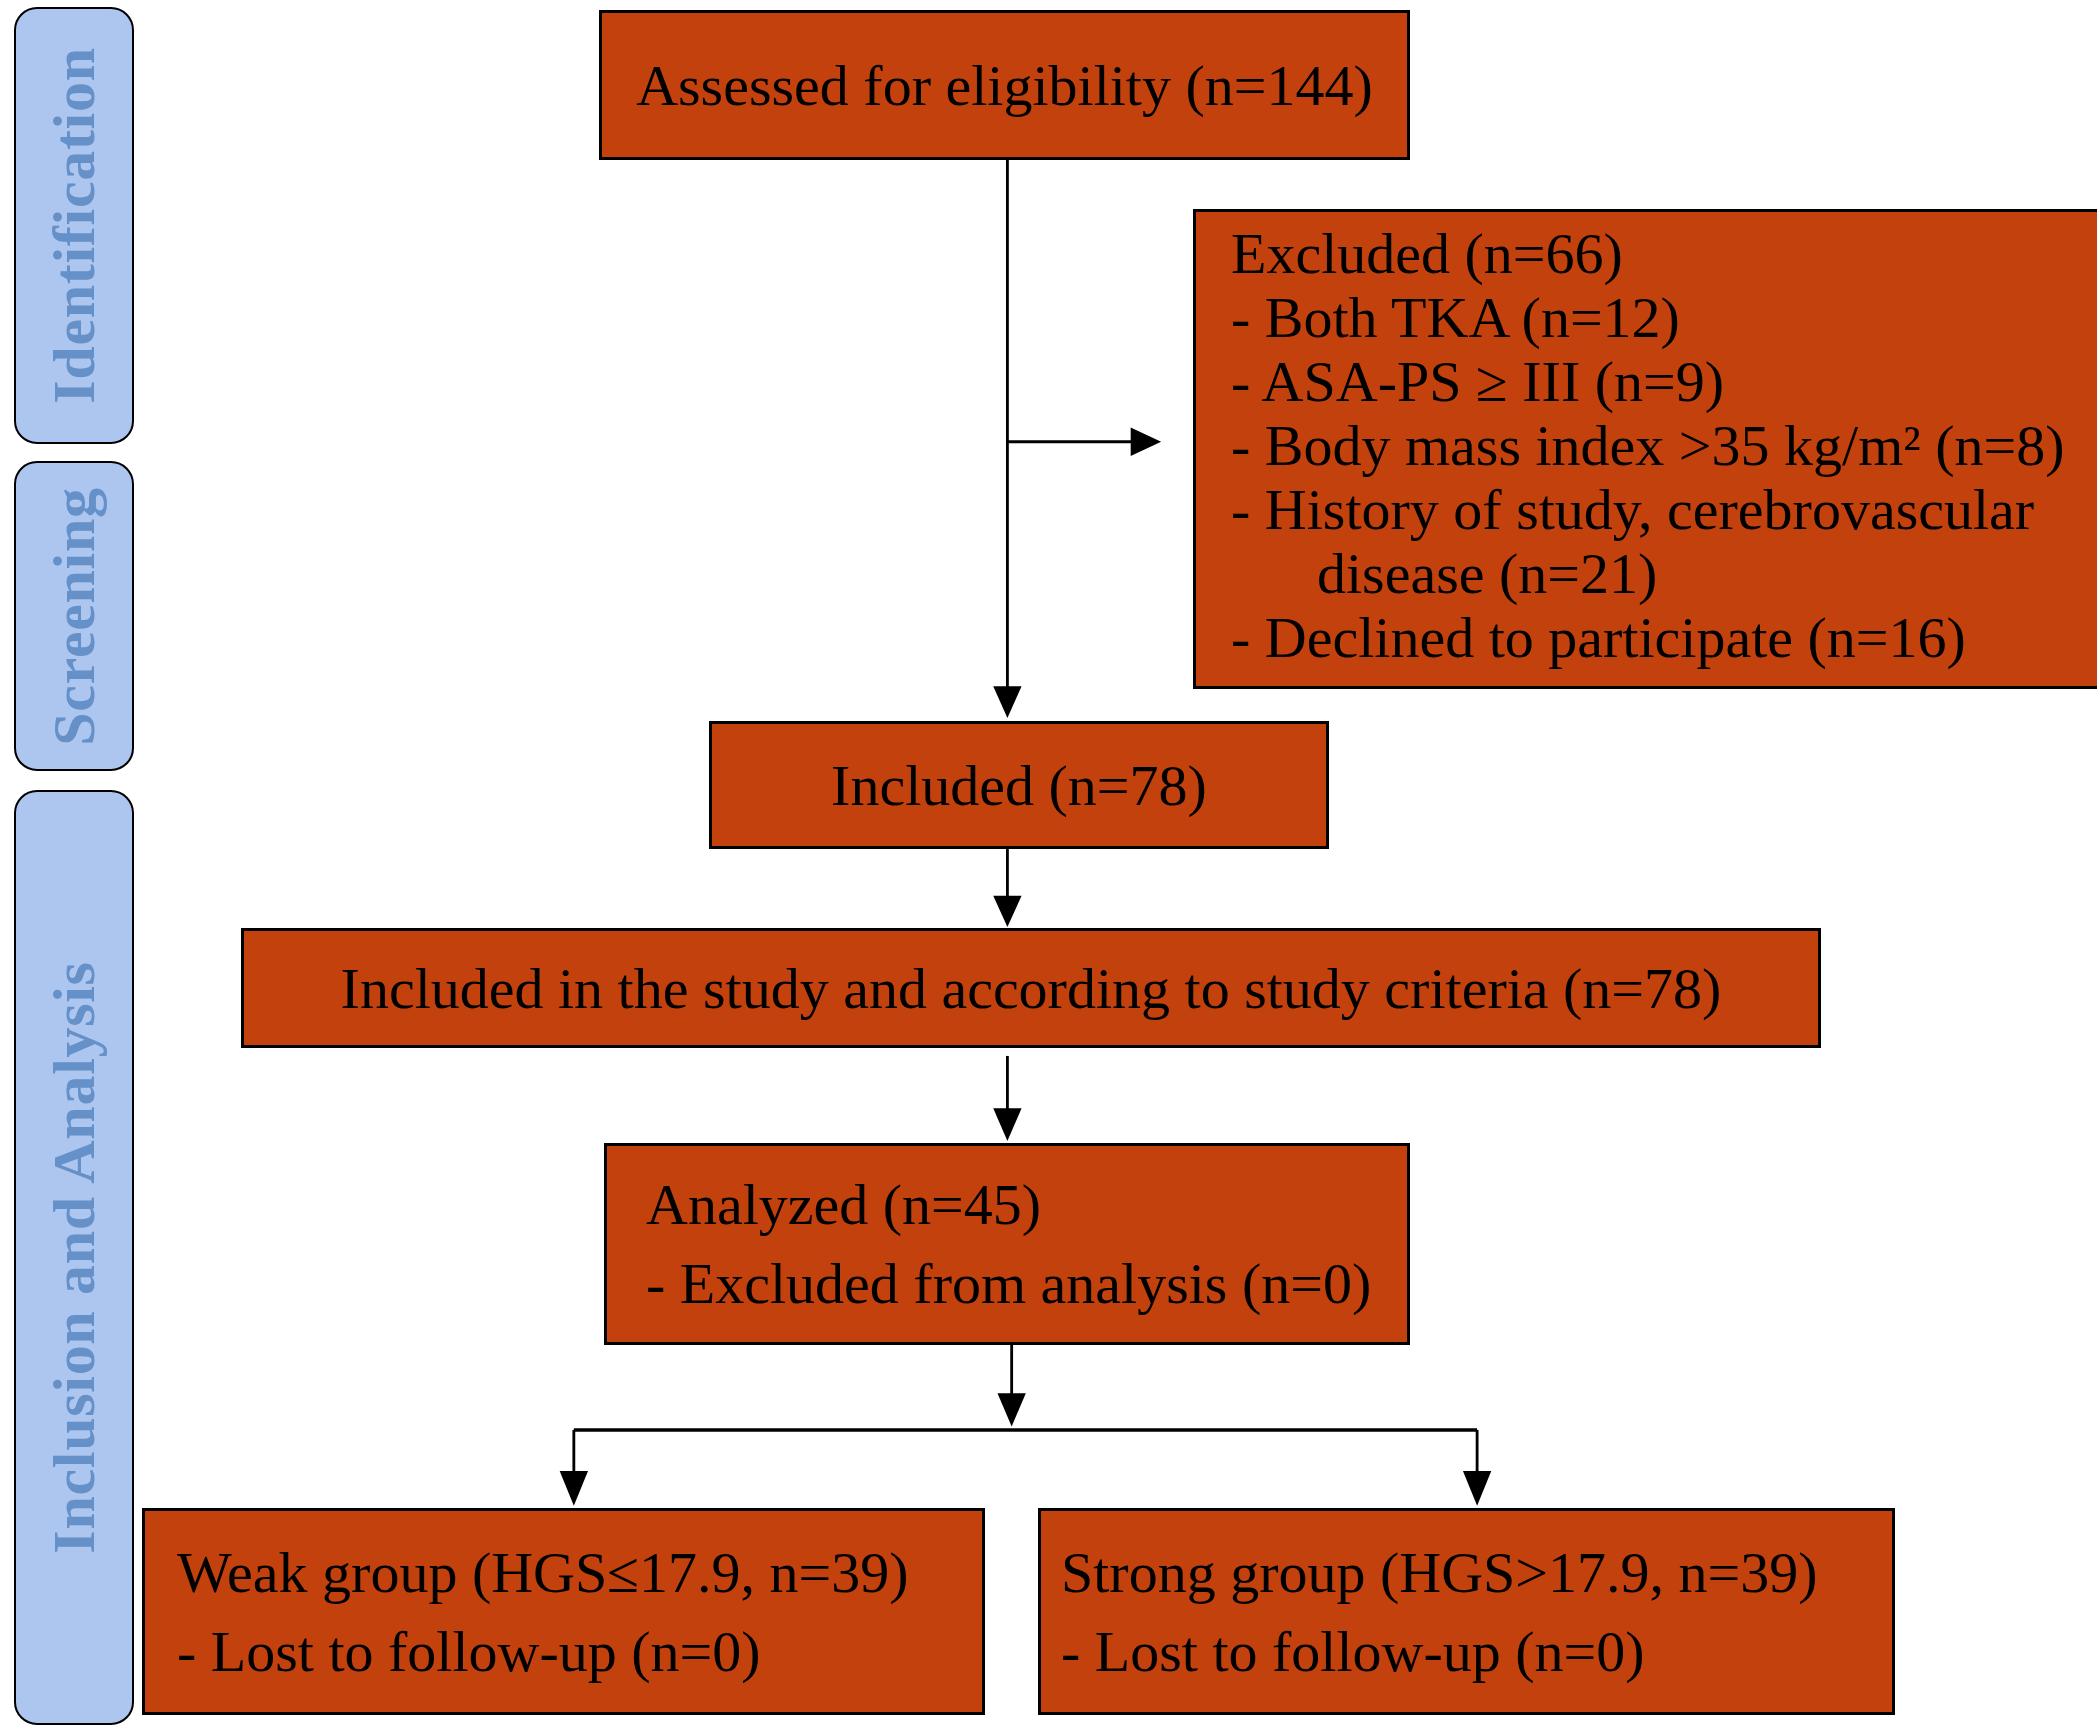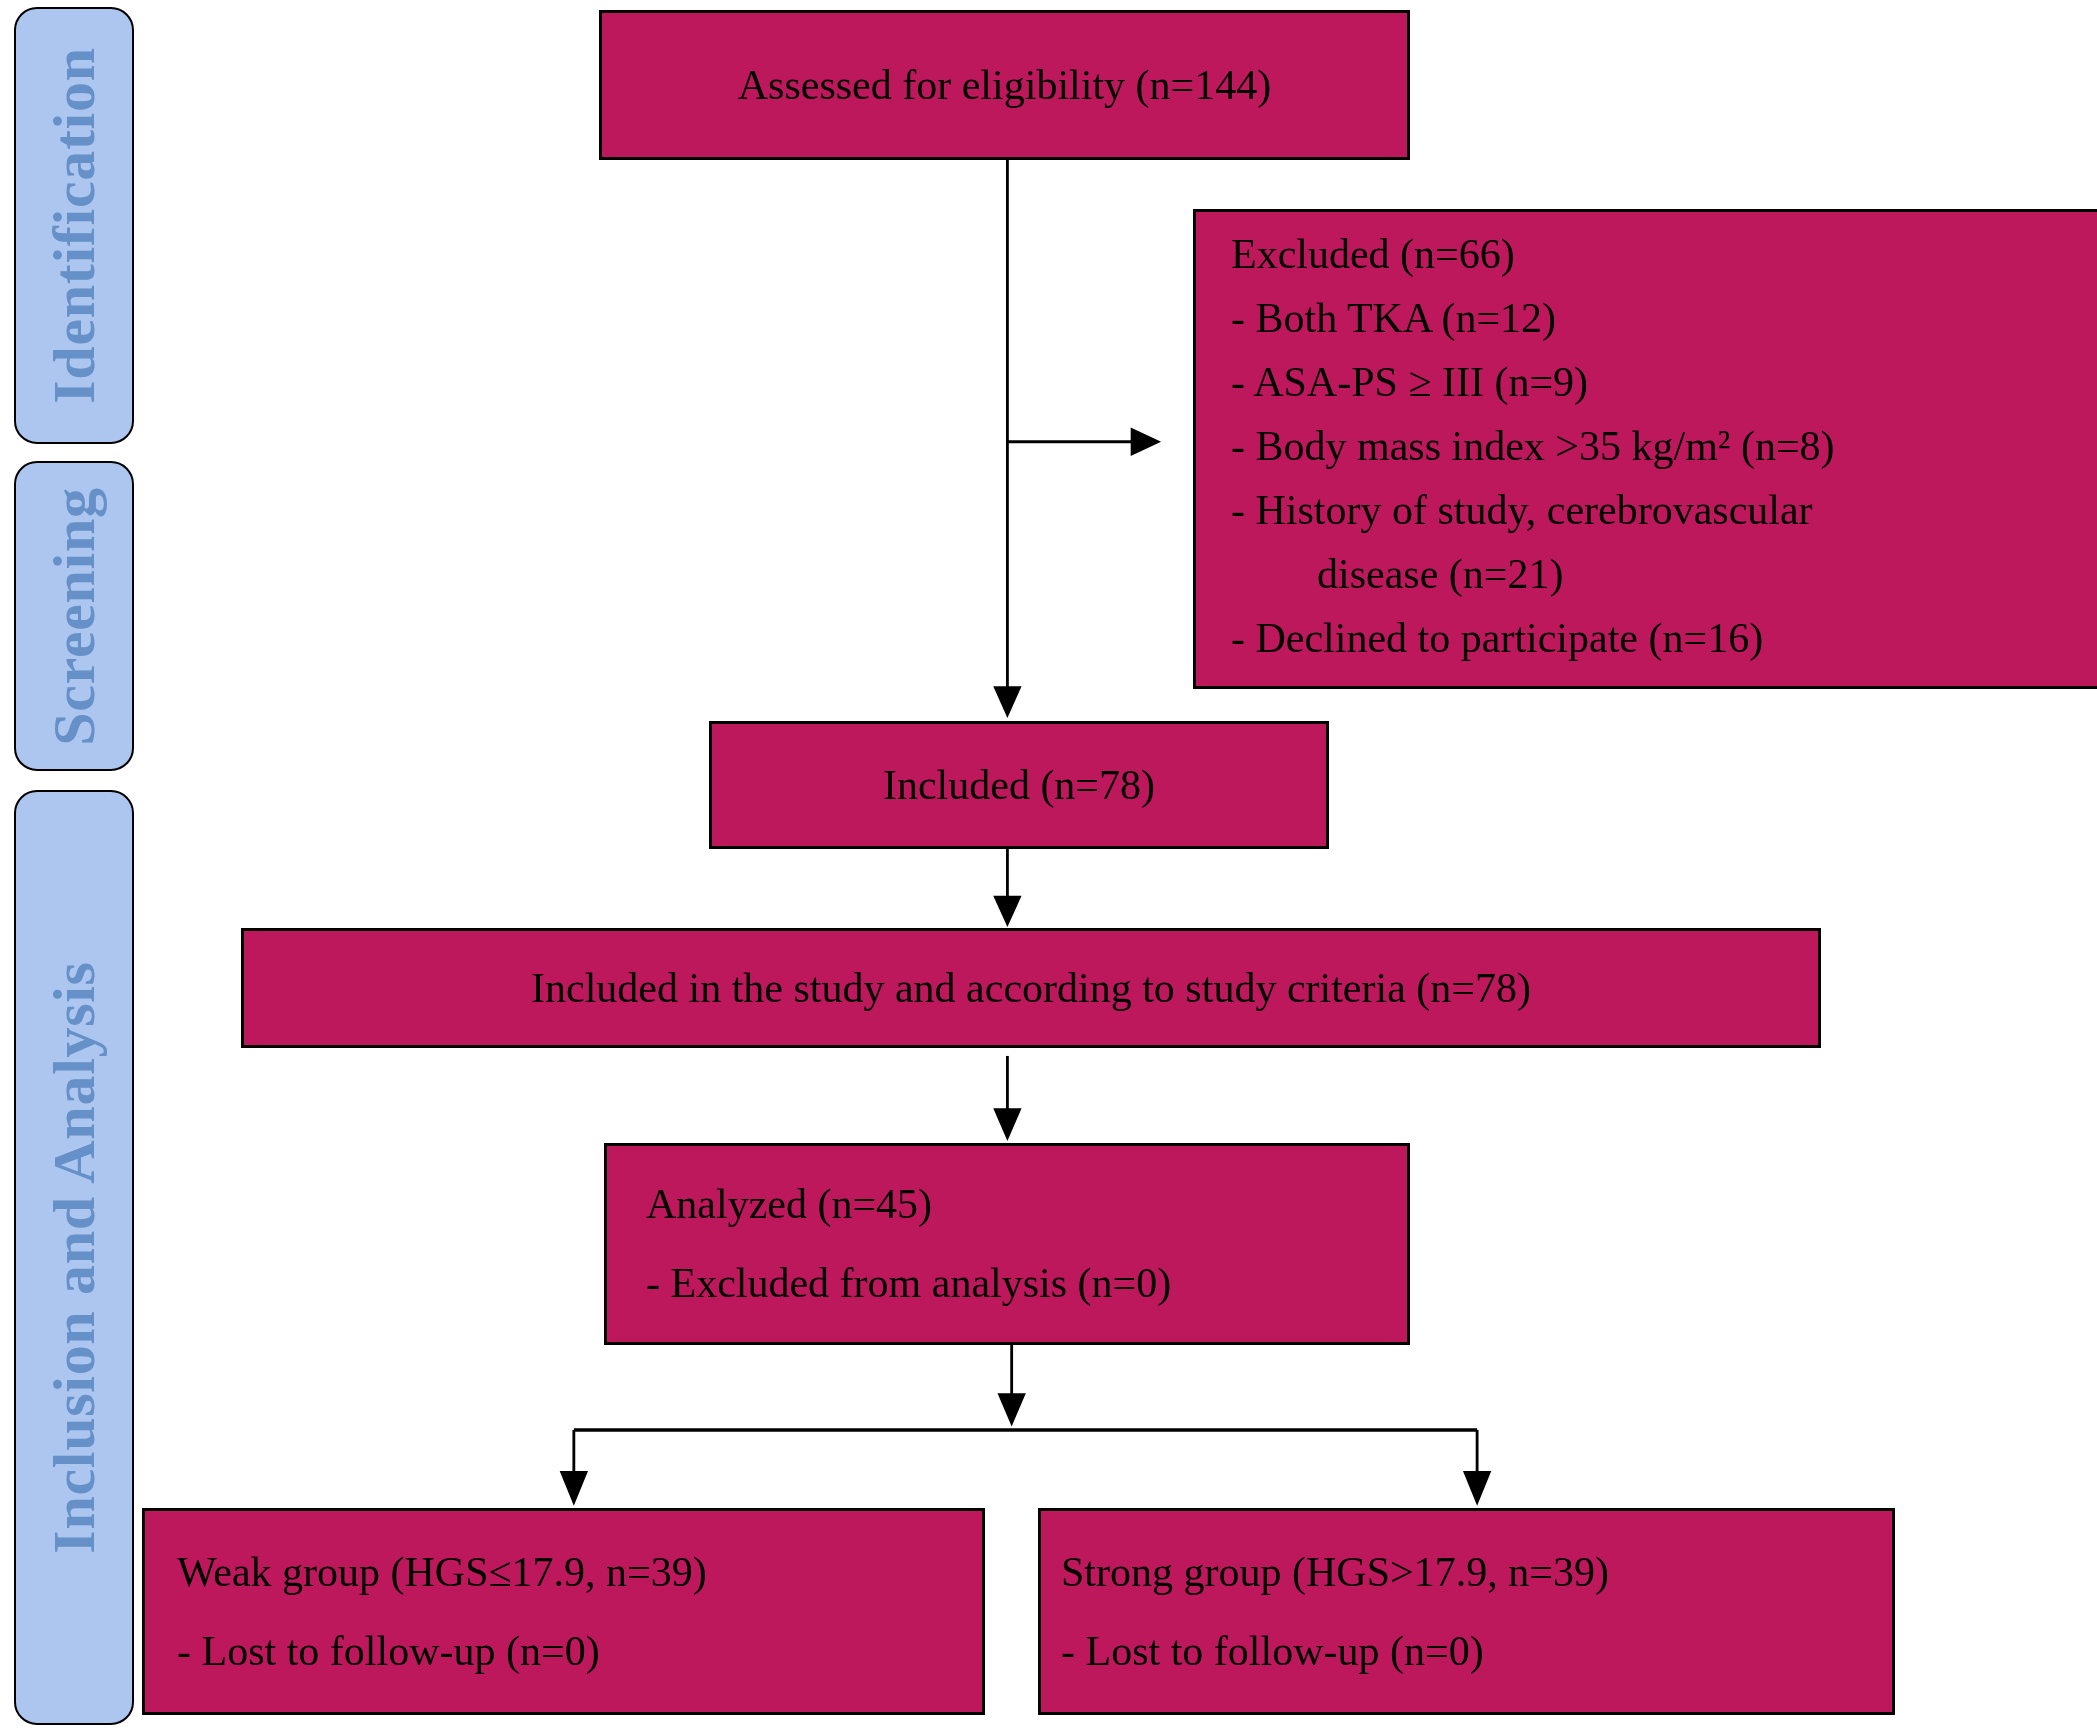--- a/index.html
+++ b/index.html
@@ -38,24 +38,24 @@
     color: #6690c8;
     letter-spacing: 0.7px;
   }
   #stage-identification { top: 7px;   height: 437px;  }
   #stage-screening      { top: 461px;  height: 310px;  }
   #stage-inclusion      { top: 790px; height: 935px; }
 
   
   .fbox {
     position: absolute;
-    background: #be185d;
+    background: #c2410c;
     border: 3.5px solid #000000;
     box-sizing: border-box;
-    font-size: 42px;
+    font-size: 58px;
     color: #000000;
   }
   .fbox.center {
     display: flex;
     align-items: center;
     justify-content: center;
     text-align: center;
   }
   .fbox.lines {
     display: flex;

